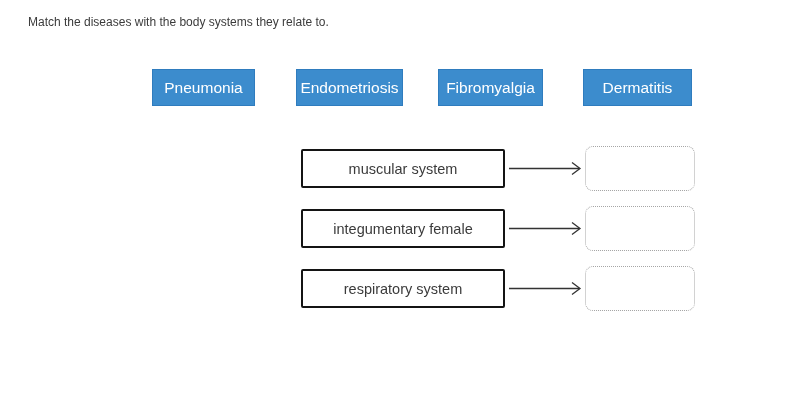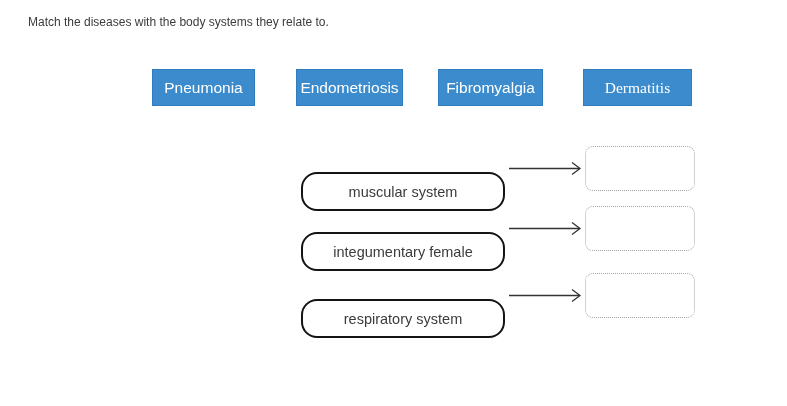--- a/index.html
+++ b/index.html
@@ -35,47 +35,46 @@
     font-size: 15.5px;
     display: flex;
     align-items: center;
     justify-content: center;
     cursor: pointer;
     user-select: none;
   }
   .choice-0 { left: 152px; width: 103px; }
   .choice-1 { left: 296px; width: 107px; }
   .choice-2 { left: 438px; width: 105px; }
-  .choice-3 { left: 583px; width: 109px; font-family: Liberation Serif, serif; }
+  .choice-3 { left: 583px; width: 109px; }
   .row {
     position: absolute;
     left: 0;
     width: 787px;
     height: 45px;
   }
   .row-0 { top: 146px; }
   .row-1 { top: 206px; }
-  .row-2 { top: 273px; }
+  .row-2 { top: 266px; }
   .row-3 { top: 326px; }
   .term-box {
     position: absolute;
     left: 301px;
     top: 3px;
     width: 200px;
     height: 35px;
     border: 2px solid var(--term-border, #141414);
-    border-radius: 16px;
+    border-radius: 2px;
     background: #ffffff;
     display: flex;
     align-items: center;
     justify-content: center;
     font-size: 14.5px;
     color: var(--text, #3b3b3b);
     white-space: nowrap;
-    margin-top: 23px;
   }
   .arrow {
     position: absolute;
     left: 508px;
     top: 15px;
   }
   .drop-zone {
     position: absolute;
     left: 585px;
     top: 0;

